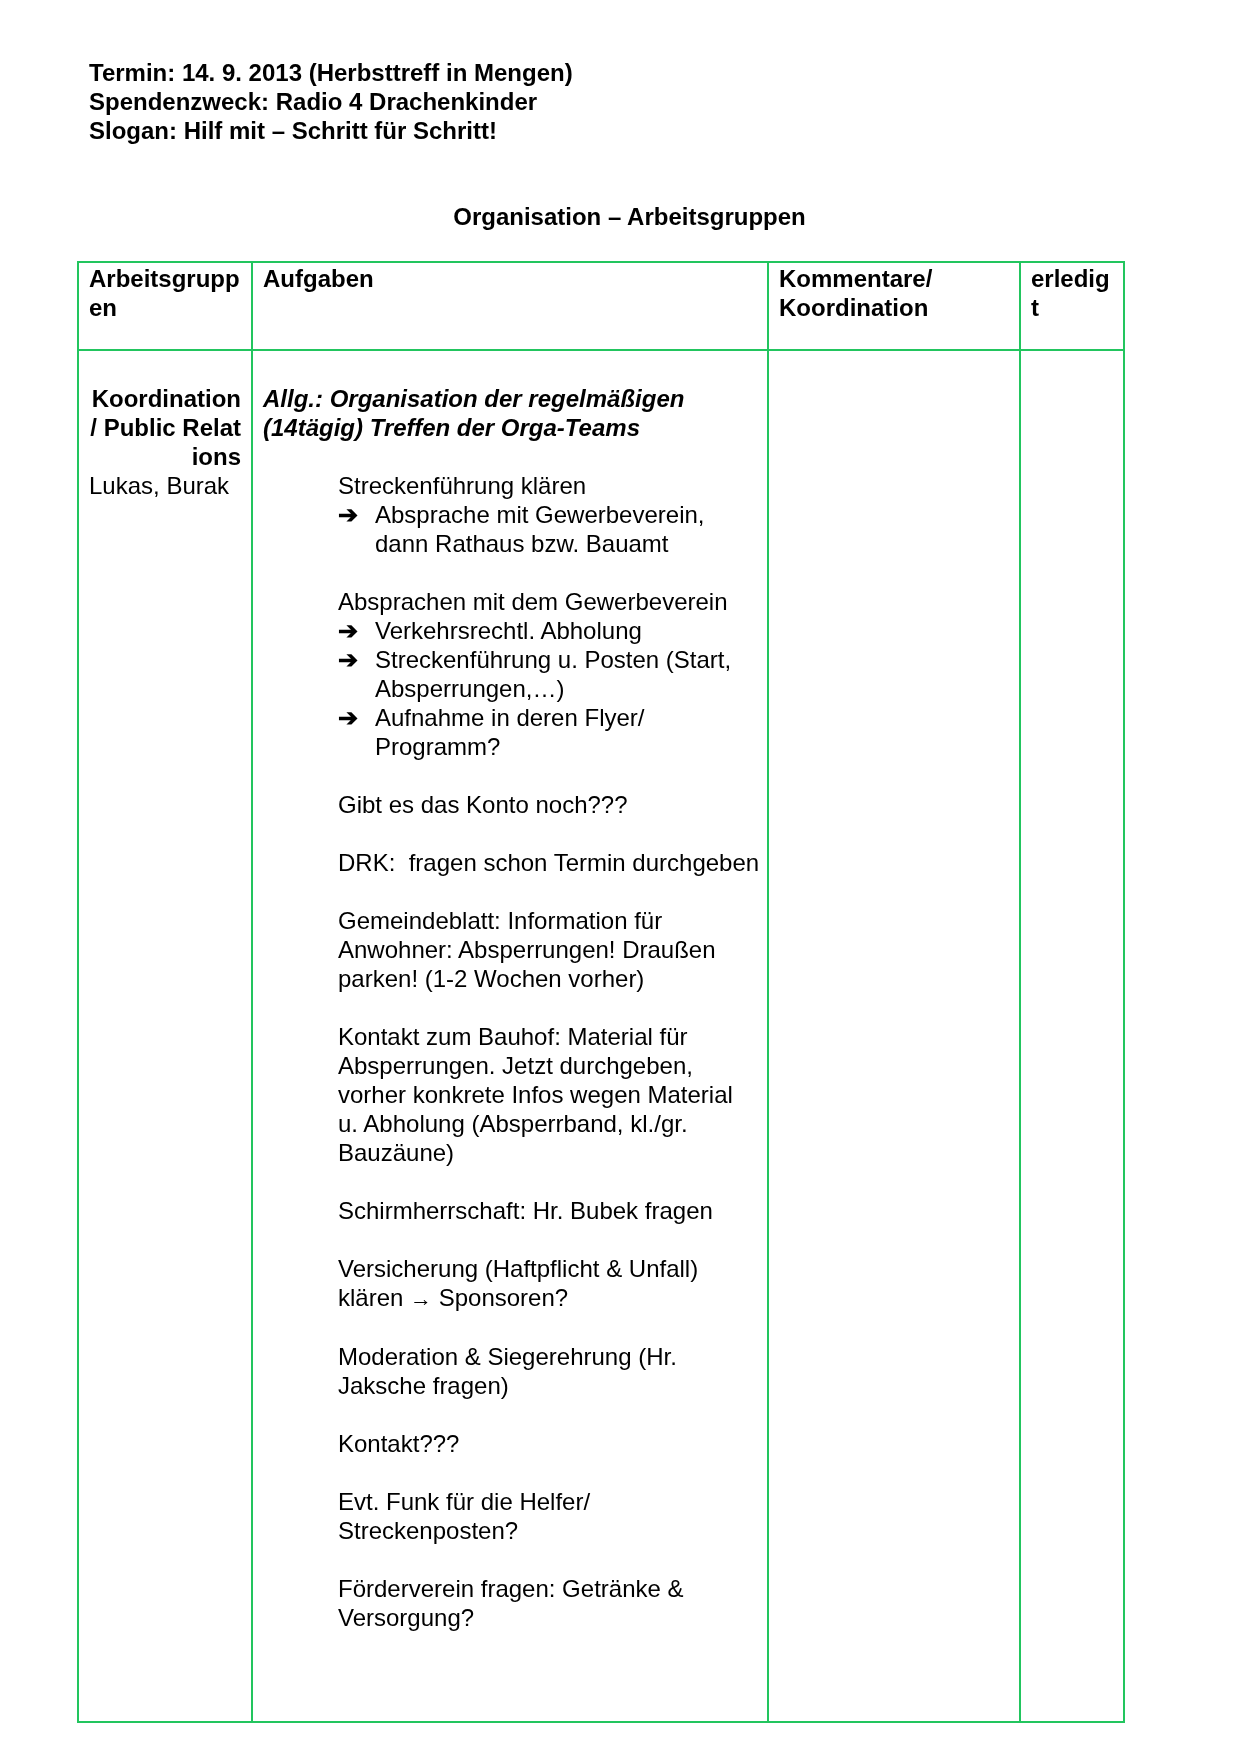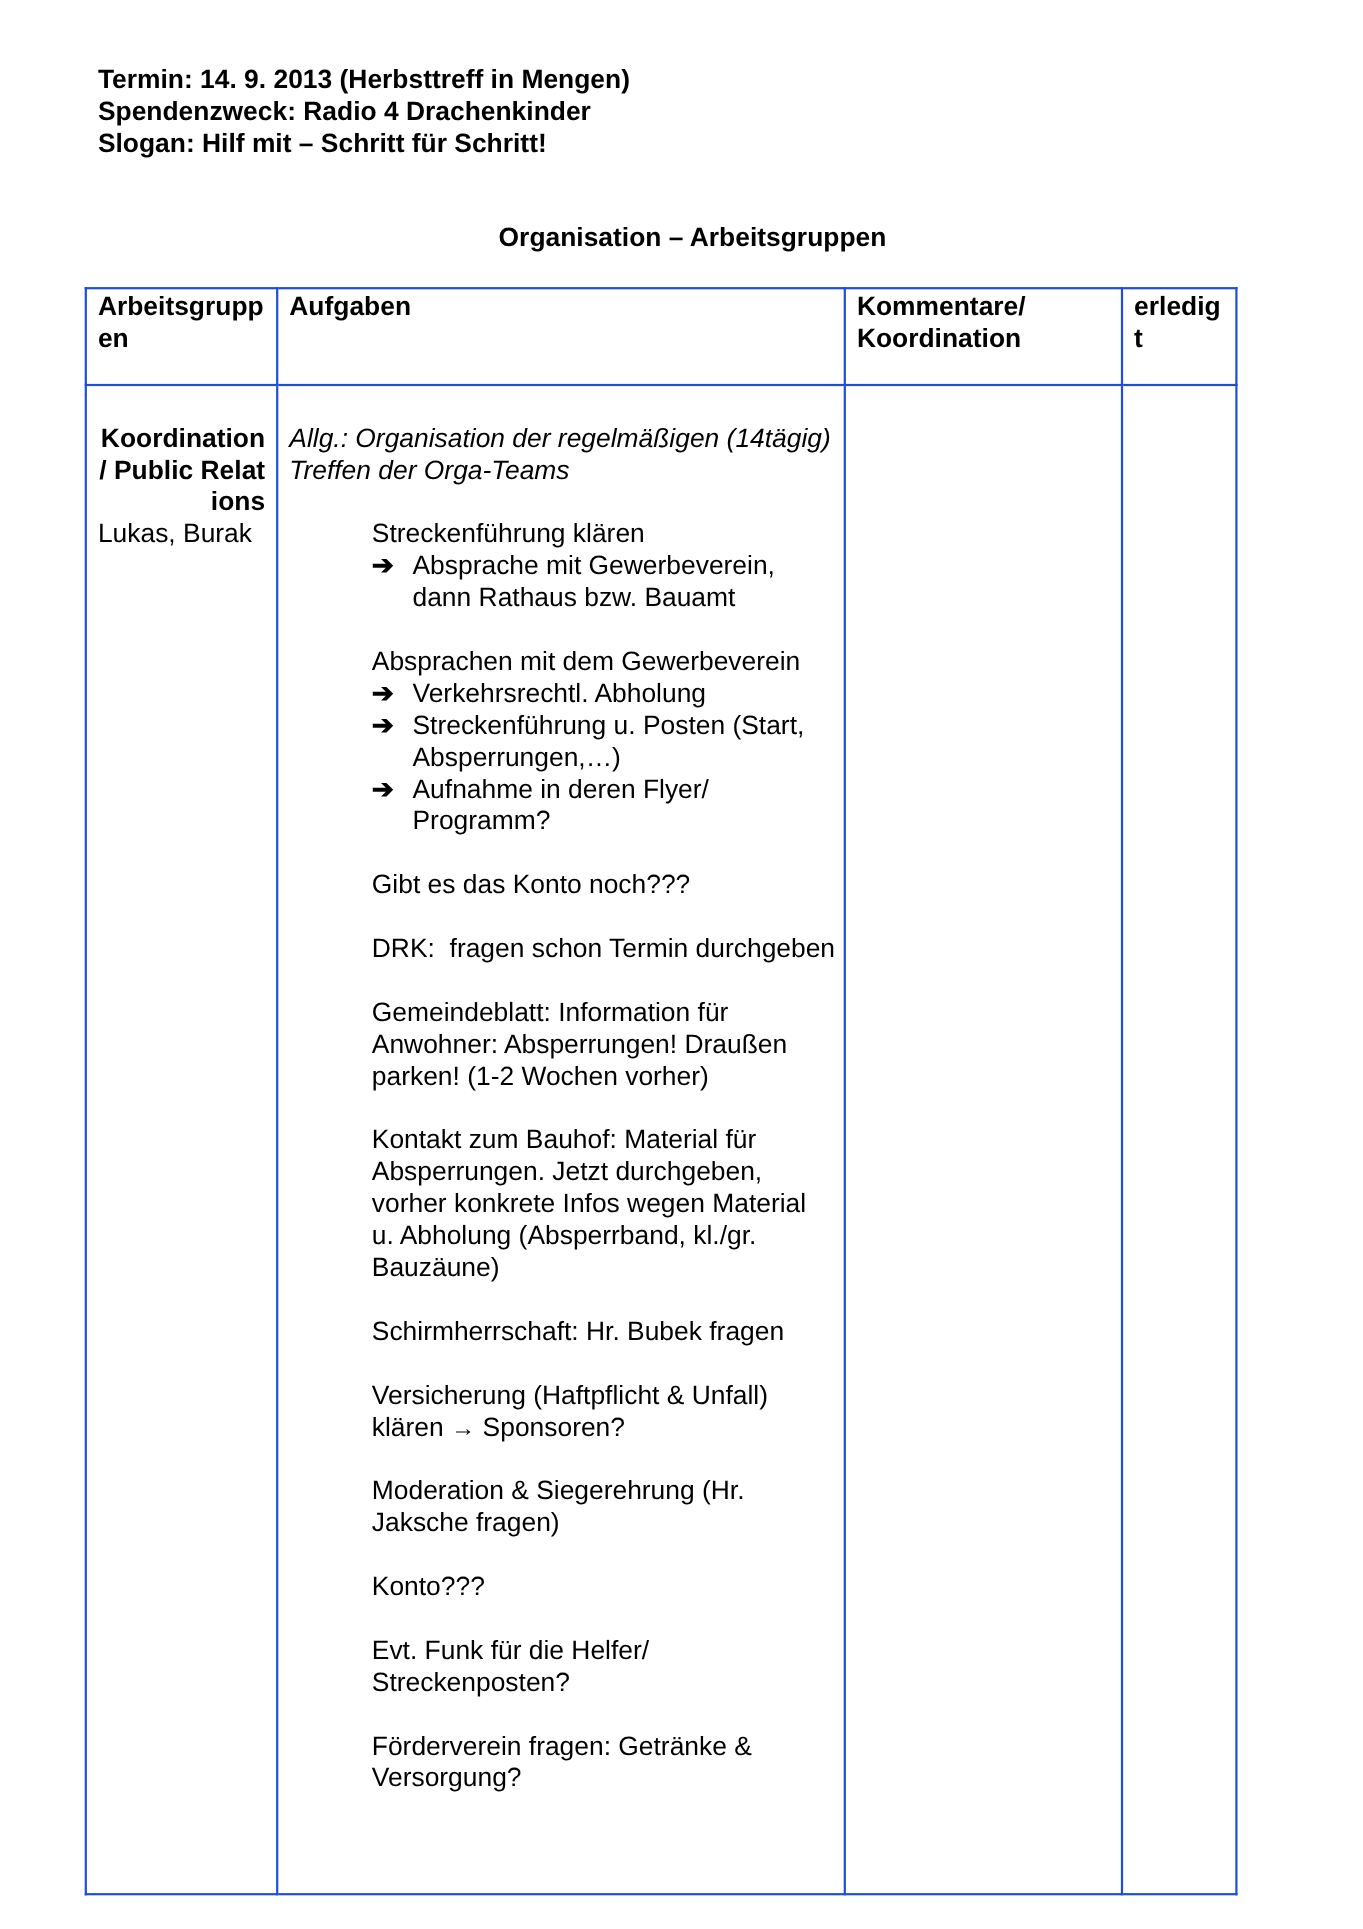--- a/index.html
+++ b/index.html
@@ -36,41 +36,41 @@
     }
     table.org-table {
       position: absolute;
       left: 77px;
       top: 261px;
       width: 1046px;
       border-collapse: collapse;
       table-layout: fixed;
     }
     table.org-table td, table.org-table th {
-      border: 2px solid #1d4ed8;
+      border: 2px solid #22c55e;
       vertical-align: top;
       text-align: left;
       padding: 0 10px;
       font-size: 24px;
       line-height: 29px;
     }
     .col-group { width: 174px; }
     .col-tasks { width: 516px; }
     .col-comments { width: 252px; }
     .col-done { width: 104px; }
     thead th {
       height: 85px;
       font-weight: bold;
       padding-top: 1px !important;
     }
     .body-row td { height: 1337px; padding-top: 33px !important; }
     .group-name { font-weight: bold; word-break: break-all; text-align: right; }
     .header-wrap { word-break: break-all; }
     .allg {
-      font-weight: normal;
+      font-weight: bold;
       font-style: italic;
     }
     .tasks { padding-left: 75px; }
     .gap { height: 29px; }
     .bullet {
       position: relative;
       padding-left: 37px;
     }
     .bullet .arrow {
       position: absolute;
@@ -154,21 +154,21 @@
           <div>Schirmherrschaft: Hr. Bubek fragen</div>
           <div class="gap"></div>
           <div>
             <span>Versicherung (Haftpflicht &amp; Unfall) klären</span>
             <span class="inline-arrow">→</span>
             <span>Sponsoren?</span>
           </div>
           <div class="gap"></div>
           <div>Moderation &amp; Siegerehrung (Hr. Jaksche fragen)</div>
           <div class="gap"></div>
-          <div>Konto???</div>
+          <div>Kontakt???</div>
           <div class="gap"></div>
           <div>Evt. Funk für die Helfer/ Streckenposten?</div>
           <div class="gap"></div>
           <div>Förderverein fragen: Getränke &amp; Versorgung?</div>
         </div>
       </td>
       <td></td>
       <td></td>
     </tr>
   </tbody>

